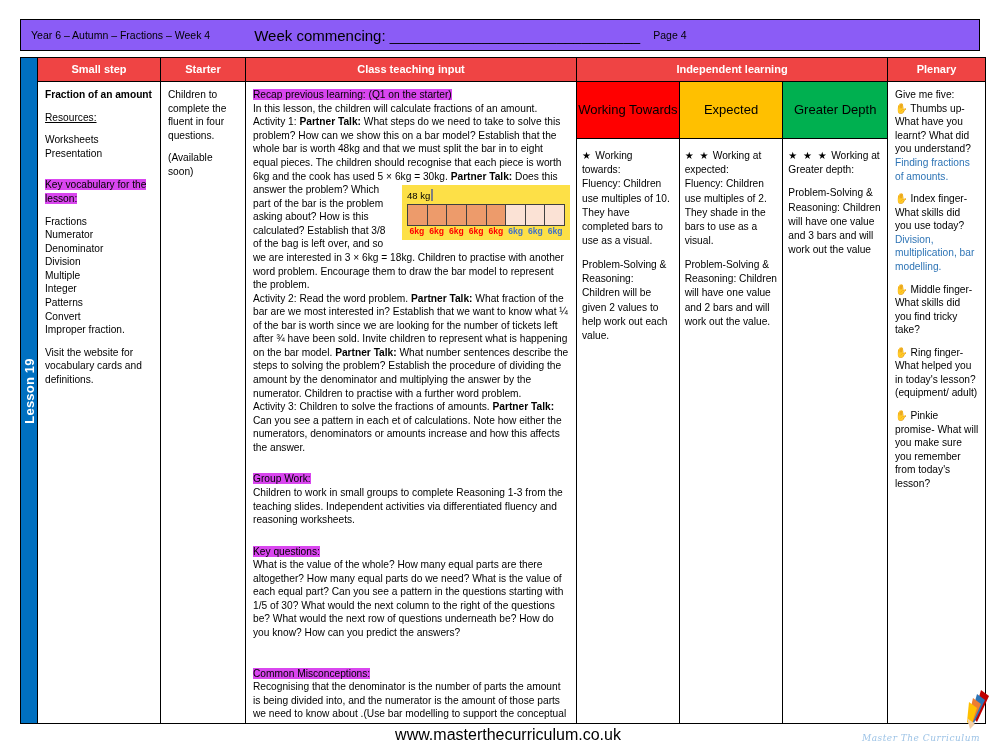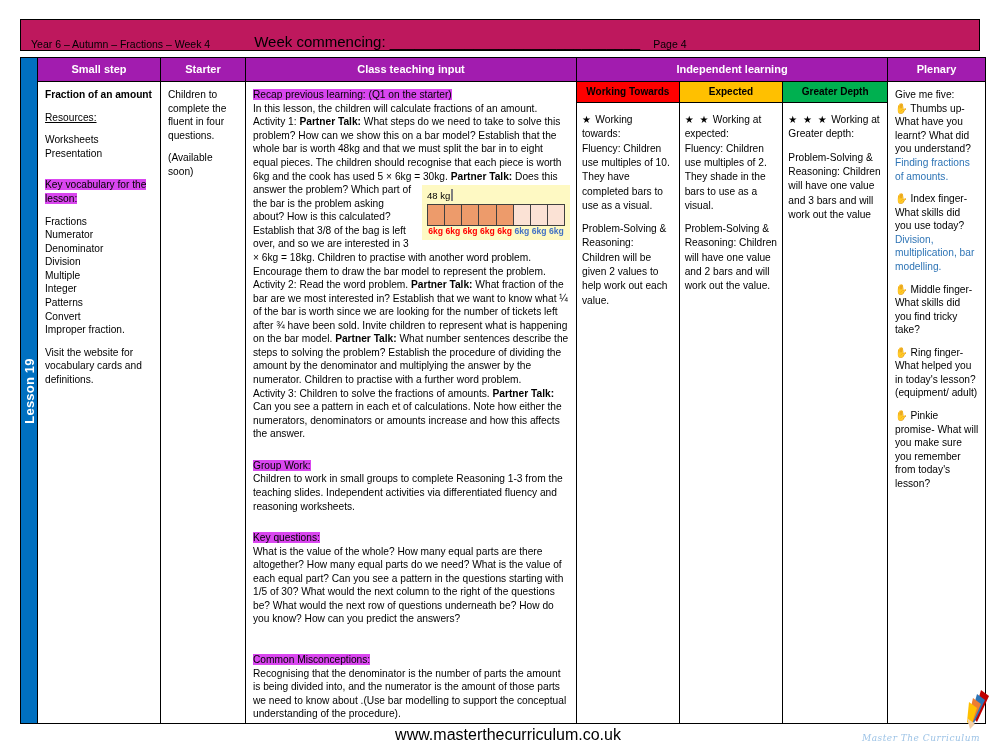--- a/index.html
+++ b/index.html
@@ -8,22 +8,22 @@
     width: 1000px; height: 750px;
     background: #ffffff;
     font-family: "Liberation Sans", sans-serif;
     overflow: hidden;
   }
   .page { position: relative; width: 1000px; height: 750px; background:#fff; }
 
   
   .topbar {
     position:absolute; left:20px; top:19px; width:960px; height:32px;
-    border:1.5px solid #000; background:#be185d;
-    display:flex; align-items:flex-end;
+    border:1.5px solid #000; background:#8b5cf6;
+    display:flex; align-items:center;
   }
   .topbar .tb-left   { padding-left:10px; font-size:10.5px; color:#000; white-space:nowrap; }
   .topbar .tb-mid    { margin-left:44px; font-size:15px; color:#000; white-space:nowrap; }
   .topbar .tb-page   { position:absolute; left:66%; font-size:10.5px; }
 
   
   .grid {
     position:absolute; left:20px; top:57px; width:967px; height:667px;
     display:flex; align-items:stretch;
   }
@@ -42,30 +42,30 @@
 
   .col { border:1.5px solid #000; border-left:none; display:flex; flex-direction:column; background:#fff; }
   .col:first-child { border-left:1.5px solid #000; }
   .c-small   { width:124px; }
   .c-starter { width:85px; }
   .c-teach   { width:331px; }
   .c-indep   { width:311px; }
   .c-plenary { width:98px; }
 
   .hdr {
-    background:#a21caf; color:#fff; font-size:11px; font-weight:700;
+    background:#ef4444; color:#fff; font-size:11px; font-weight:700;
     text-align:center; padding:5px 2px; border-bottom:1.5px solid #000;
     flex:0 0 auto; line-height:1.2;
   }
   .body { flex:1; padding:6px 6px 4px 7px; font-size:10.2px; line-height:1.33; color:#000; overflow:hidden; }
 
   
   .indep-wrap { display:flex; flex-direction:column; height:100%; }
   .indep-sub { display:flex; flex:0 0 auto; border-bottom:1.5px solid #000; }
-  .sub { font-size:10px; font-weight:700; text-align:center; padding:4px 1px; line-height:1.2; }
+  .sub { font-size:13px; font-weight:400; text-align:center; padding:20px 1px; line-height:1.2; }
   .sub.wt { background:#FF0000; color:#000; width:103px; border-right:1.5px solid #000; }
   .sub.ex { background:#FFC000; color:#000; width:104px; border-right:1.5px solid #000; }
   .sub.gd { background:#00B050; color:#000; width:104px; }
   .indep-cols { display:flex; flex:1; }
   .icol { padding:10px 5px; font-size:10.2px; line-height:1.4; }
   .icol.w1 { width:103px; border-right:1.5px solid #000; }
   .icol.w2 { width:104px; border-right:1.5px solid #000; }
   .icol.w3 { width:104px; }
   .stars { letter-spacing:1.5px; font-size:10px; }
 
@@ -73,22 +73,22 @@
   .hl { background:#d946ef; display:inline; font-weight:400; }
   .b  { font-weight:700; }
   .u  { text-decoration:underline; }
   .blue { color:#2E74B5; }
   .gap { height:9px; }
   p { margin:0; }
   .tight p { margin:0; }
 
   
   .figure {
-    float:right; width:148px; margin:2px 0 1px 6px;
-    background:#fef9c3; padding:4px 5px 3px 5px;
+    float:right; width:168px; margin:2px 0 1px 6px;
+    background:#fde047; padding:4px 5px 3px 5px;
   }
   .fig-top { text-align:center; font-size:9.5px; color:#000; margin-bottom:1px; }
   .brace {
     height:7px; border-left:1px solid #808080; border-right:1px solid #808080;
     border-top:1px solid #808080; position:relative; margin:0 1px;
   }
   .brace:after{
     content:""; position:absolute; left:50%; top:-1px; width:1px; height:5px;
     background:#808080;
   }

